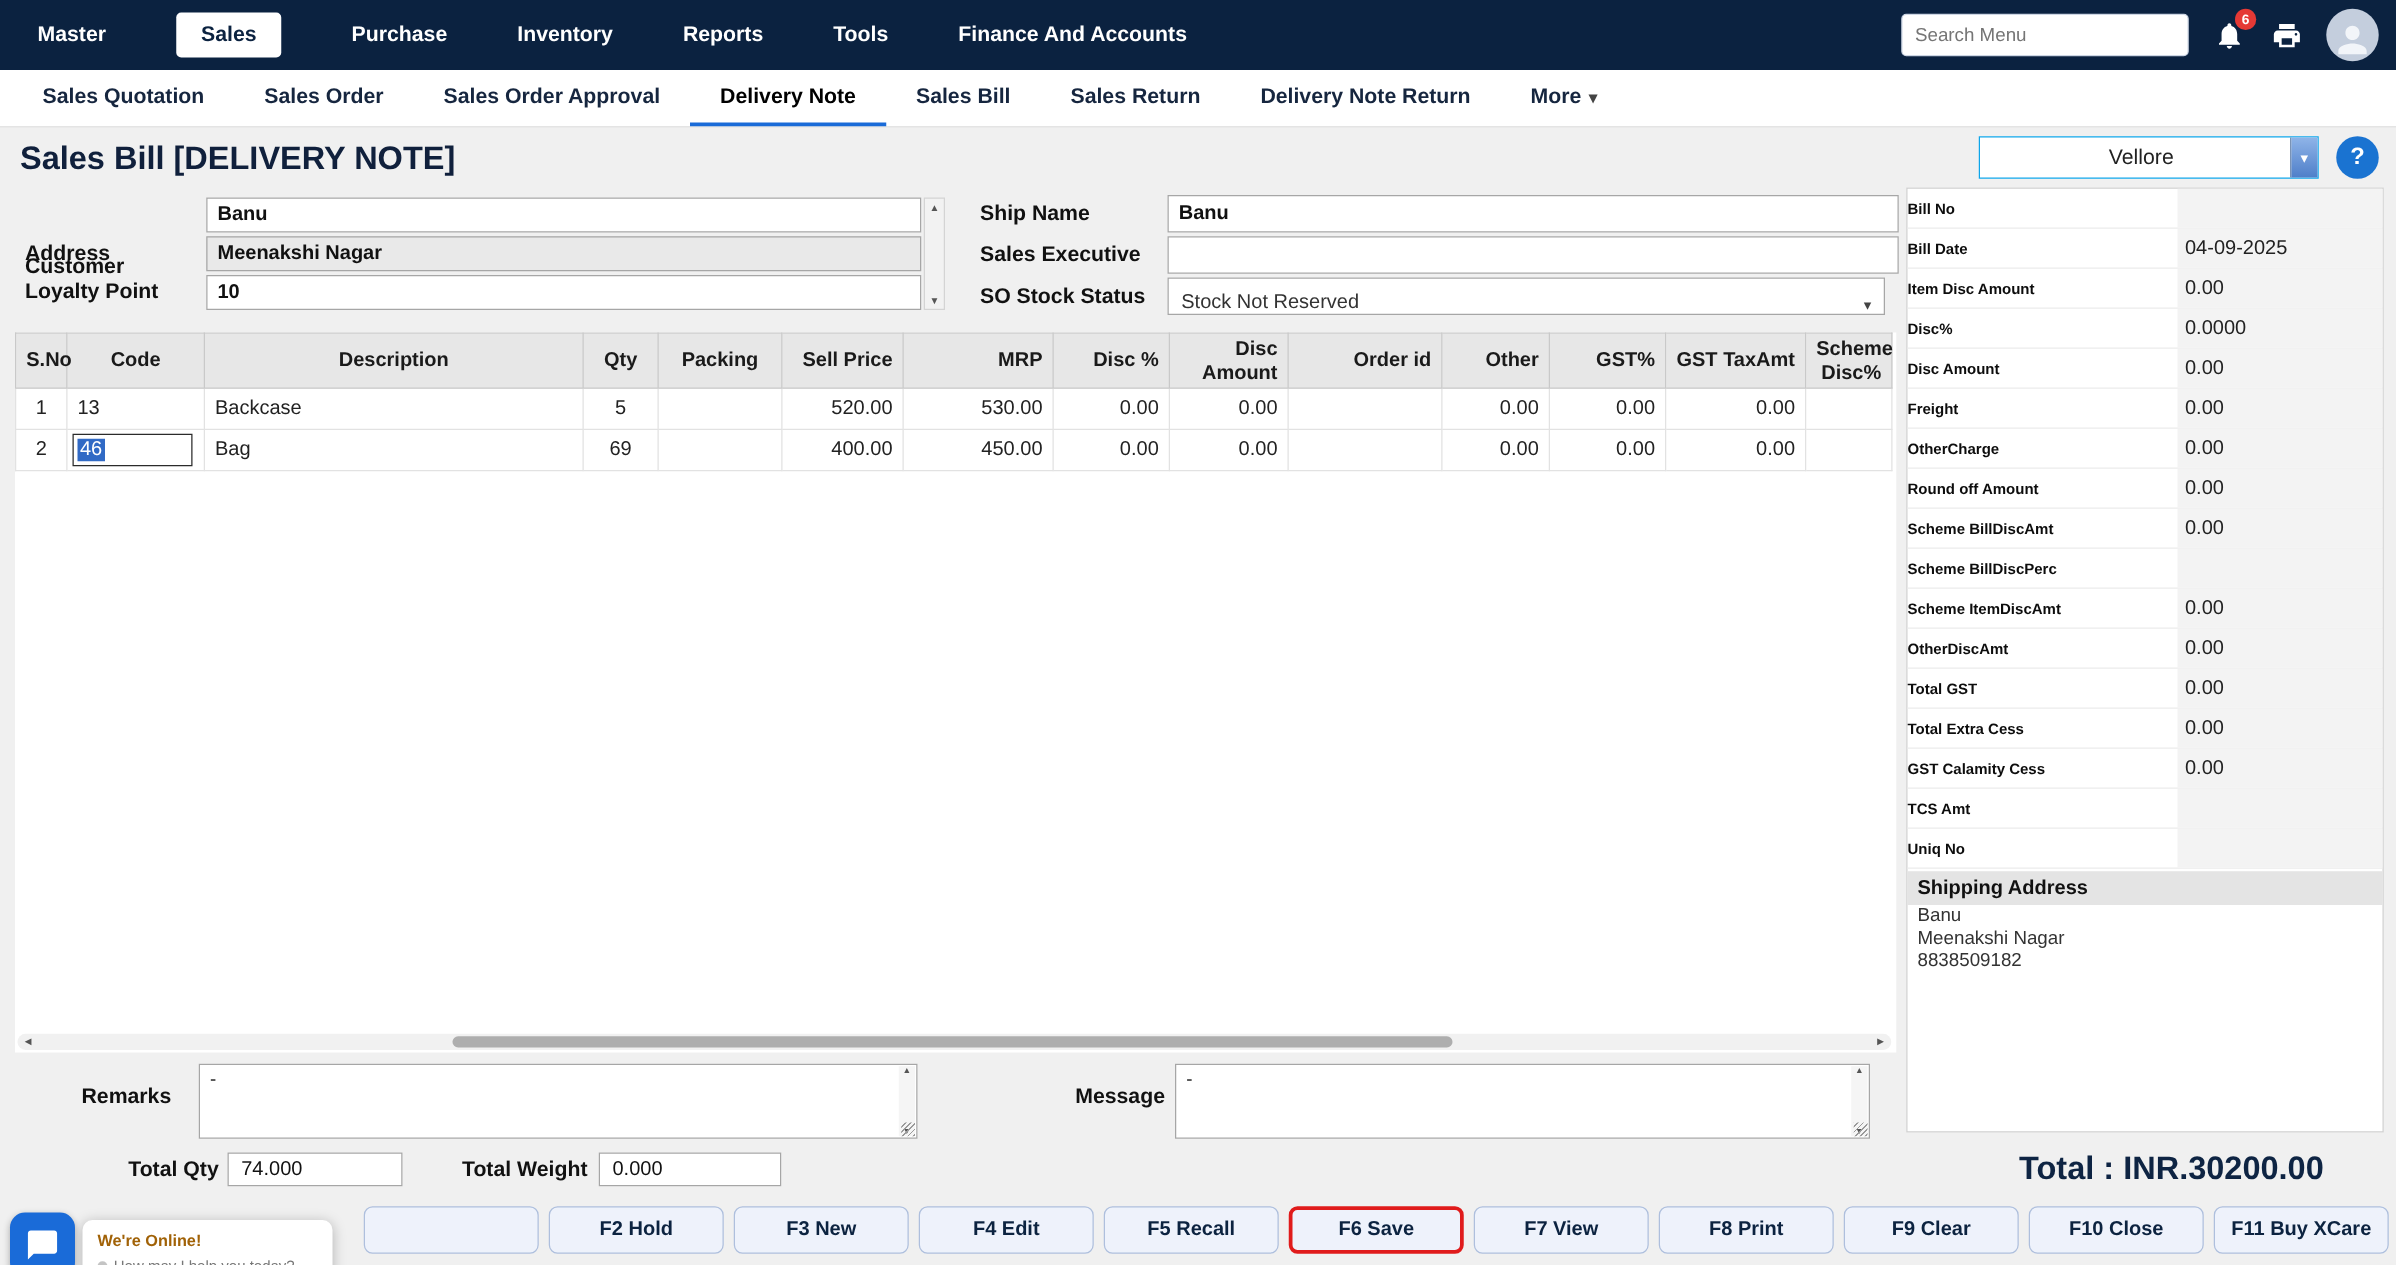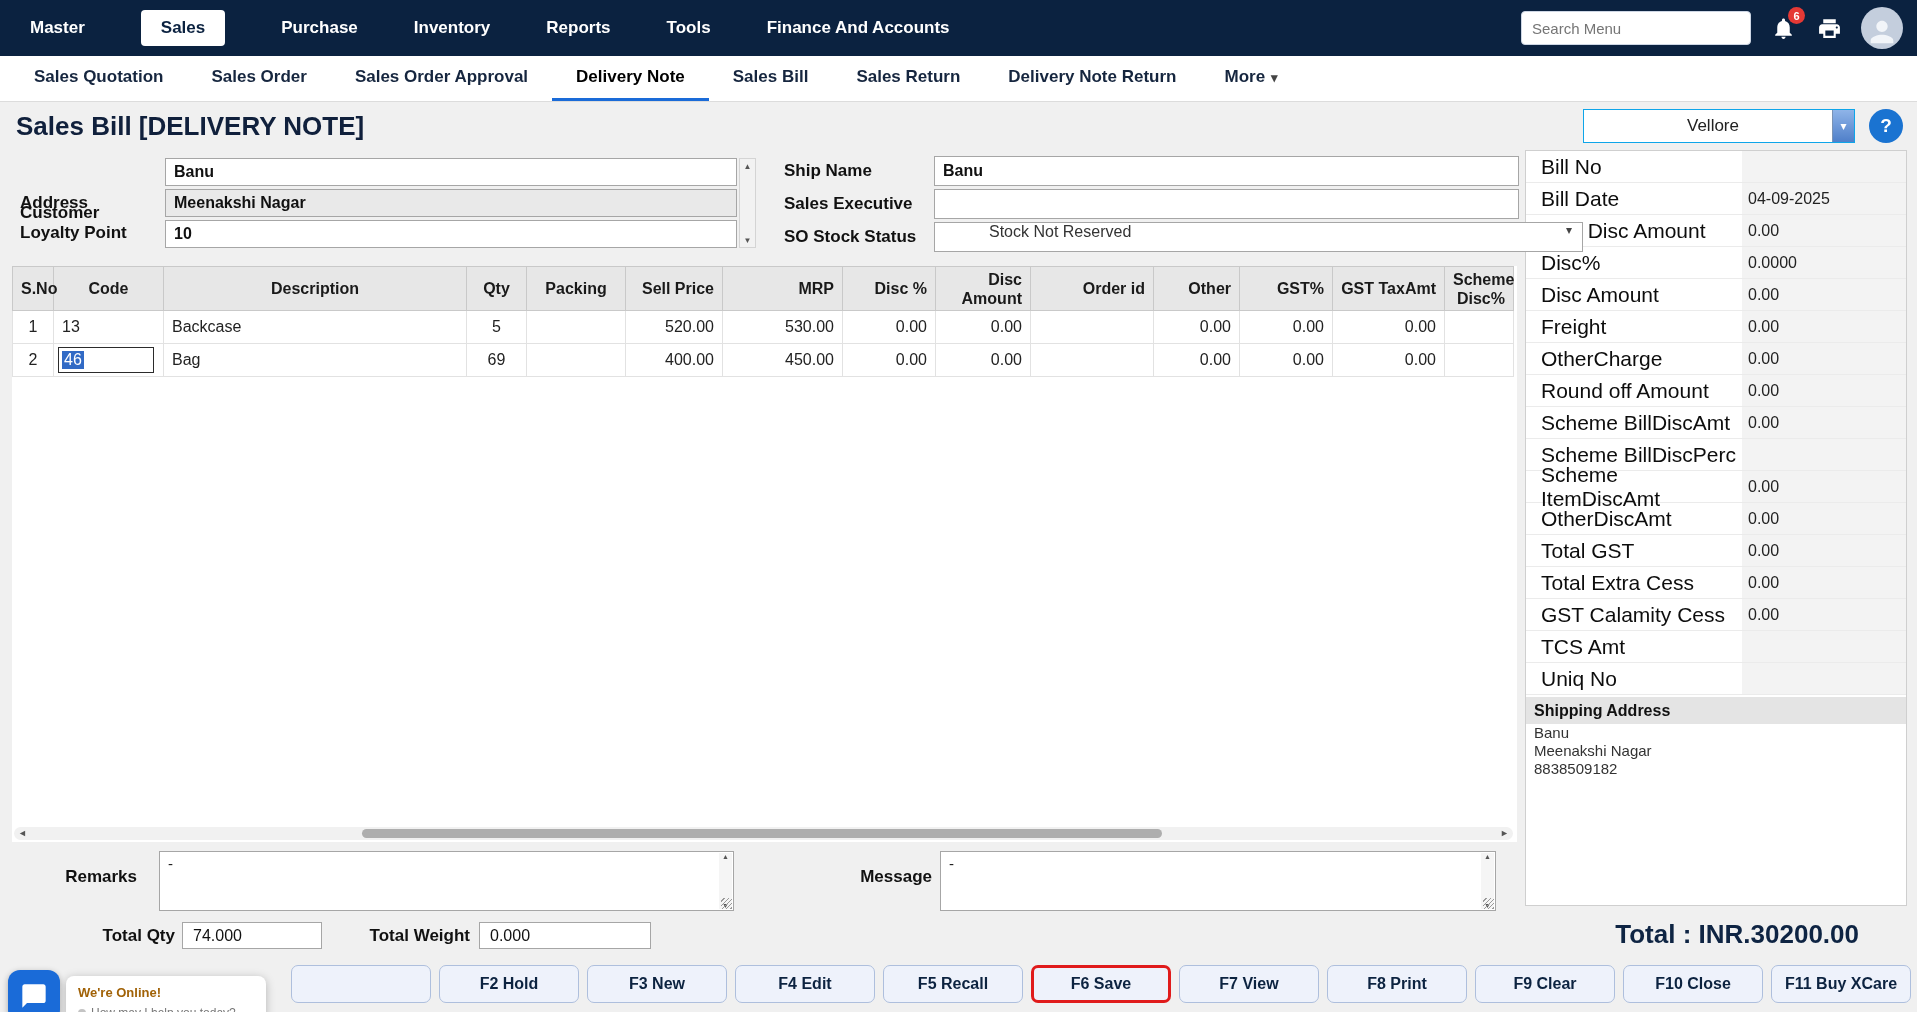--- a/index.html
+++ b/index.html
@@ -46,21 +46,21 @@
   .f-input.readonly { background:#e9e9e9; display:flex; align-items:center; }
   #lbl-customer { left:8px; top:11px;margin-top:40px; } #inp-customer { left:153px; top:6px; width:572px; height:28px; }
   #lbl-address { left:8px; top:41px; } #inp-address { left:153px; top:37px; width:572px; height:28px; }
   #lbl-loyalty { left:8px; top:71px; } #inp-loyalty { left:153px; top:68px; width:572px; height:28px; }
   .vscroll { position:absolute; left:727px; top:6px; width:17px; height:90px; background:#f2f2f2; border:1px solid #d4d4d4; display:flex; flex-direction:column; }
   .vs-btn { height:14px; display:flex; align-items:center; justify-content:center; font-size:8px; color:#555; cursor:pointer; }
   .vs-track { flex:1; }
   #lbl-ship { left:772px; top:9px; } #inp-ship { left:922px; top:4px; width:585px; height:30px; }
   #lbl-salesexec { left:772px; top:42px; } #inp-salesexec { left:922px; top:37px; width:585px; height:30px; }
   #lbl-sostock { left:772px; top:75px; }
-  .select-box { position:absolute; left:922px; top:70px; width:649px; height:30px; background:#fff; border:1px solid #a6a6a6; display:flex; align-items:flex-start; cursor:pointer;padding-left:44px; }
+  .select-box { position:absolute; left:922px; top:70px; width:574px; height:30px; background:#fff; border:1px solid #a6a6a6; display:flex; align-items:flex-end; cursor:pointer; }
   .select-text { flex:1; padding-left:10px; font-size:16px; color:#333; }
   .select-caret { width:26px; text-align:center; font-size:12px; color:#444; }
 
   
   .grid-area { position:relative; height:576px; background:#fff; margin-top:4px; }
   table.items { border-collapse:collapse; table-layout:fixed; width:1501px; }
   table.items th { background:#e7e7e7; border:1px solid #c9c9c9; font-size:16px; font-weight:700; color:#1a1a1a; height:44px; padding:2px 8px; line-height:19px; }
   table.items td { border:1px solid #e2e2e2; border-top:none; font-size:16px; color:#222; height:33px; padding:0 8px; background:#fff; }
   .ta-l { text-align:left; } .ta-c { text-align:center; } .ta-r { text-align:right; }
   .cell-editor { margin-left:-4px; width:96px; height:26px; border:1px solid #2b2b2b; background:#fff; display:flex; align-items:center; padding:0 3px; }
@@ -79,33 +79,33 @@
   #box-remarks { left:147px; width:575px; }
   #box-message { left:928px; width:556px; }
   .note-text { position:absolute; left:8px; top:3px; font-size:15px; color:#222; }
   .note-scroll { position:absolute; right:1px; top:1px; bottom:1px; width:13px; background:#f5f5f5; display:flex; flex-direction:column; justify-content:space-between; align-items:center; }
   .note-scroll span { font-size:7px; color:#555; cursor:pointer; }
   .resize-corner { position:absolute; right:1px; bottom:1px; width:11px; height:11px; background:repeating-linear-gradient(135deg, transparent 0 2px, #9a9a9a 2px 3px); cursor:nwse-resize; }
 
   
   .right-panel { width:382px; height:756px; background:#fff; border:1px solid #cfcfcf; }
   .sum-row { display:flex; height:32px; border-bottom:1px solid #ebebeb; }
-  .sum-label { width:216px; display:flex; align-items:center; padding-left:15px; font-size:21px; font-weight:400; color:#0d0d0d; }
+  .sum-label { width:216px; display:flex; align-items:center; padding-left:0; font-size:12px; font-weight:700; color:#0d0d0d; }
   .sum-value { flex:1; display:flex; align-items:center; padding-left:6px; font-size:16px; color:#222; background:#f3f3f3; }
   .ship-header { height:27px; background:#e4e4e4; display:flex; align-items:center; padding-left:8px; font-size:16px; font-weight:700; margin-top:2px; }
   .ship-line { font-size:15px; color:#333; line-height:18px; padding-left:8px; }
 
   
   .totals-row { position:relative; height:42px; }
   .t-label { position:absolute; font-size:17px; font-weight:700; text-align:right; }
   #lbl-totalqty { left:80px; top:11px; width:95px; }
   #lbl-totalweight { left:330px; top:11px; width:140px; }
   .t-input { position:absolute; top:7px; height:27px; border:1px solid #a6a6a6; background:#fff; font-family:inherit; font-size:16px; color:#111; padding:0 10px; }
   #inp-totalqty { left:182px; width:140px; }
-  #inp-totalweight { left:479px; width:172px; }
+  #inp-totalweight { left:479px; width:146px; }
   #entry-hint { position:absolute; left:1076px; top:11px; transform:translateX(-50%); font-size:17px; font-weight:700; color:#111; white-space:nowrap; }
   #grand-total { position:absolute; right:58px; top:4px; font-size:26px; font-weight:700; color:#0e2443; }
 
   
   .fkey-bar { display:flex; justify-content:flex-end; gap:8px; padding:8px 6px 0 0; }
   .fkey { width:140px; height:38px; border-radius:7px; border:1px solid #aebfdd; background:#eef2fb; color:#0c2340; font-size:16px; font-weight:700; display:flex; align-items:center; justify-content:center; cursor:pointer; white-space:nowrap; }
   .fkey.save { border:3px solid #e01b1b; }
 
   
   .chat-launcher { position:fixed; left:8px; top:970px; width:52px; height:52px; border-radius:12px; background:#1a6bd8; display:flex; align-items:center; justify-content:center; z-index:60; cursor:pointer; box-shadow:0 2px 6px rgba(0,0,0,.3); }

